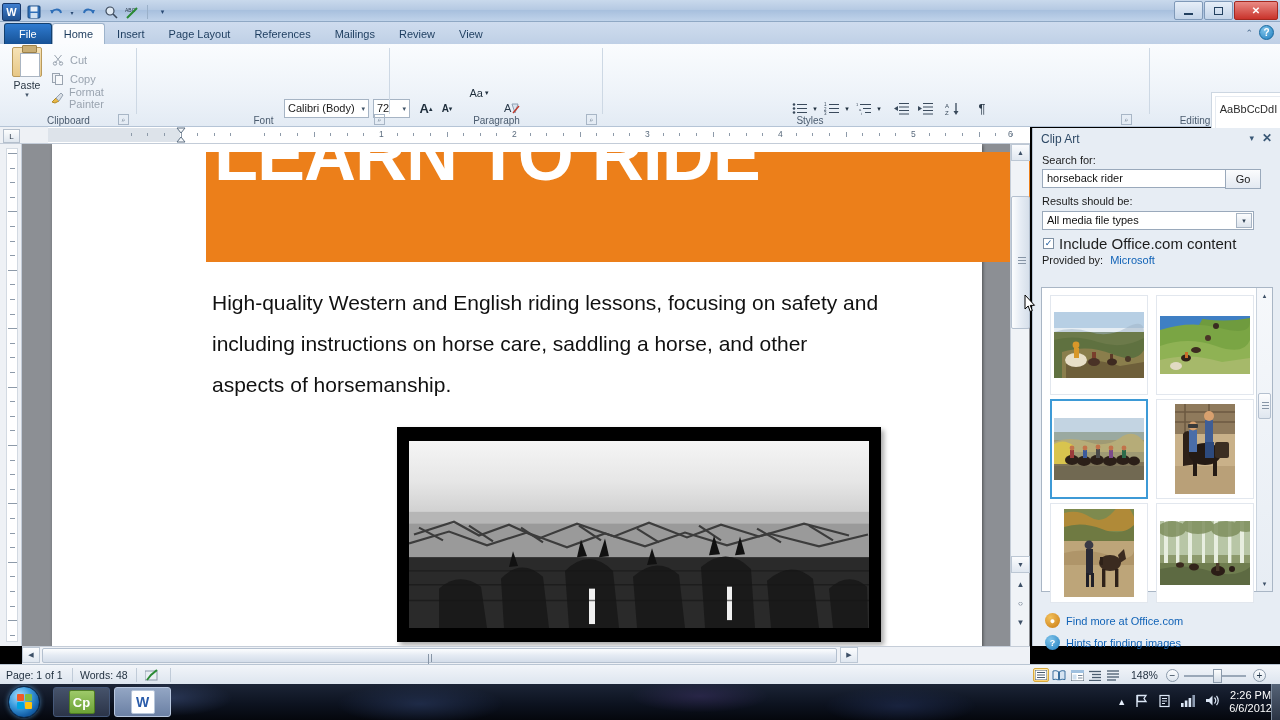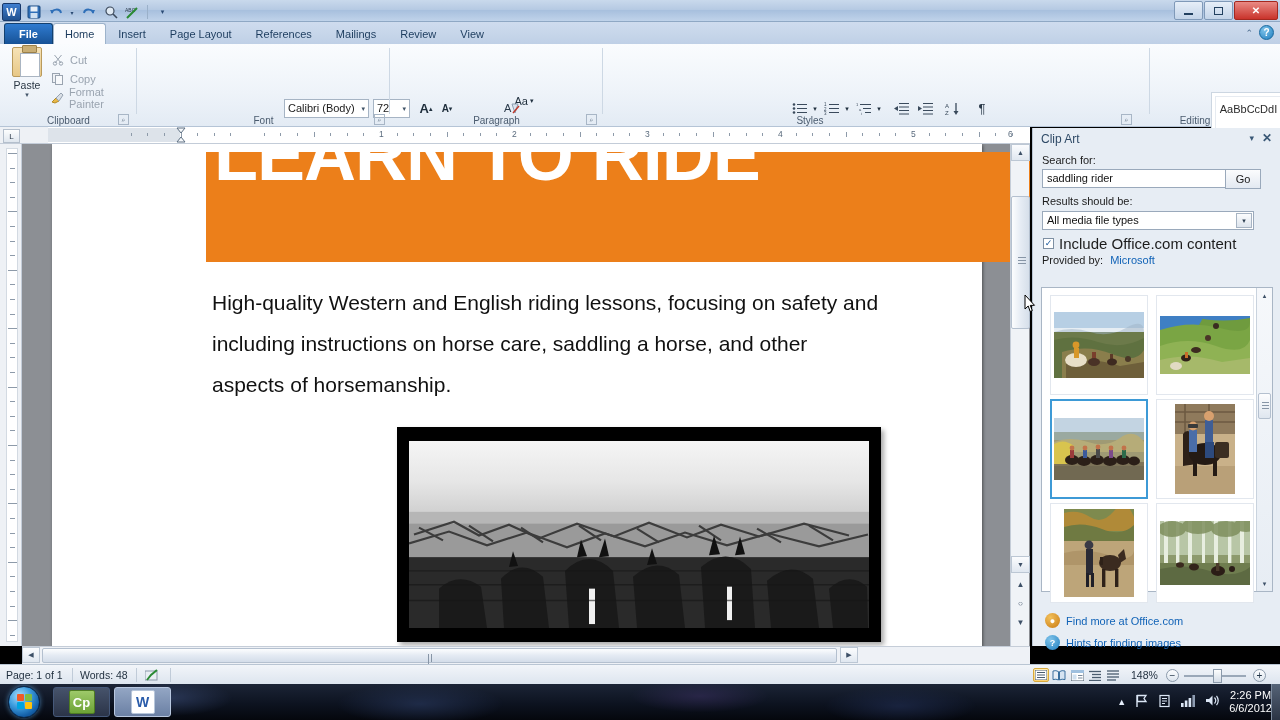--- a/index.html
+++ b/index.html
@@ -45,21 +45,21 @@
     position:absolute; left:0; top:22px; width:1280px; height:22px;
     background: linear-gradient(to bottom,#cfdcee,#bfd0e6);
     display:flex; align-items:flex-end; padding-left:4px;
   }
   .tab {
     height:21px; padding:0 11px; font-size:11px; color:#1c3c5e;
     display:flex; align-items:center; border:1px solid transparent; border-bottom:none;
     border-radius:3px 3px 0 0;
   }
   .tab.file {
-    background:linear-gradient(to bottom,#2f7bd0,#175296); color:#fff; font-weight:bold;
+    background:linear-gradient(to bottom,#2f7bd0,#175296); color:#fff; font-weight:normal;
     border-color:#13406f; padding:0 14px;
   }
   .tab.active {
     background:#fbfcfe; border-color:#9db3cb; color:#1b3a5c;
   }
   .helpcorner { position:absolute; right:6px; top:25px; display:flex; gap:6px; align-items:center; }
   .helpcorner .chev { color:#4a6a8c; font-size:9px; }
   .helpcorner .qmark {
     width:15px;height:15px;border-radius:50%;
     background:radial-gradient(circle at 35% 30%, #7fc3ea, #1f7fc0);
@@ -454,21 +454,21 @@
         <span class="combo-arrow">▾</span>
       </div>
       <div class="tbtn" style="left:279px;top:54px;width:20px;">
         <span style="font-size:13px;font-weight:bold;color:#1d2c3a;">A</span>
           <sup style="font-size:7px;">▴</sup>
       </div>
       <div class="tbtn" style="left:300px;top:54px;width:20px;">
         <span style="font-size:10px;font-weight:bold;color:#1d2c3a;">A</span>
           <sup style="font-size:7px;">▾</sup>
       </div>
-      <div class="tbtn" style="left:328px;top:46px;width:28px;margin-left:45px;">
+      <div class="tbtn" style="left:328px;top:38px;width:28px;">
         <span style="font-size:11px;color:#1d2c3a;">Aa</span>
         <span style="font-size:7px;margin-left:2px;">▾</span>
       </div>
       <div class="tbtn" style="left:364px;top:54px;width:22px;">
         <svg width="16" height="15" viewBox="0 0 16 15">
             <text x="0" y="11" font-size="11" fill="#2a3a4a">A</text>
             <path d="M8 3 L14 3 L11 12 Z" fill="#d9e3ee" stroke="#8fa0b2"></path>
             <line x1="9" y1="12" x2="15" y2="5" stroke="#c0392b" stroke-width="1.4"></line>
           </svg>
       </div>
@@ -866,21 +866,21 @@
     <div class="sb-btn" style="position:absolute;left:818px;top:0;width:18px;height:16px;">▶</div>
   </div>
 
   <div class="clipart">
     <div class="ca-title">Clip Art</div>
     <div class="ca-chev">▾</div>
     <div class="ca-close">✕</div>
 
     <div class="ca-lbl" style="top:26px;">Search for:</div>
     <div class="ca-input" style="top:41px;">
-      <span>saddling rider</span>
+      <span>horseback rider</span>
     </div>
     <div class="ca-go" style="top:41px;left:192px;">Go</div>
 
     <div class="ca-lbl" style="top:67px;">Results should be:</div>
     <div class="ca-select" style="top:83px;">
       <span>All media file types</span>
       <span class="ca-sel-arrow">▾</span>
     </div>
 
     <div style="position:absolute;left:10px;top:107px;display:flex;align-items:center;gap:5px;">

